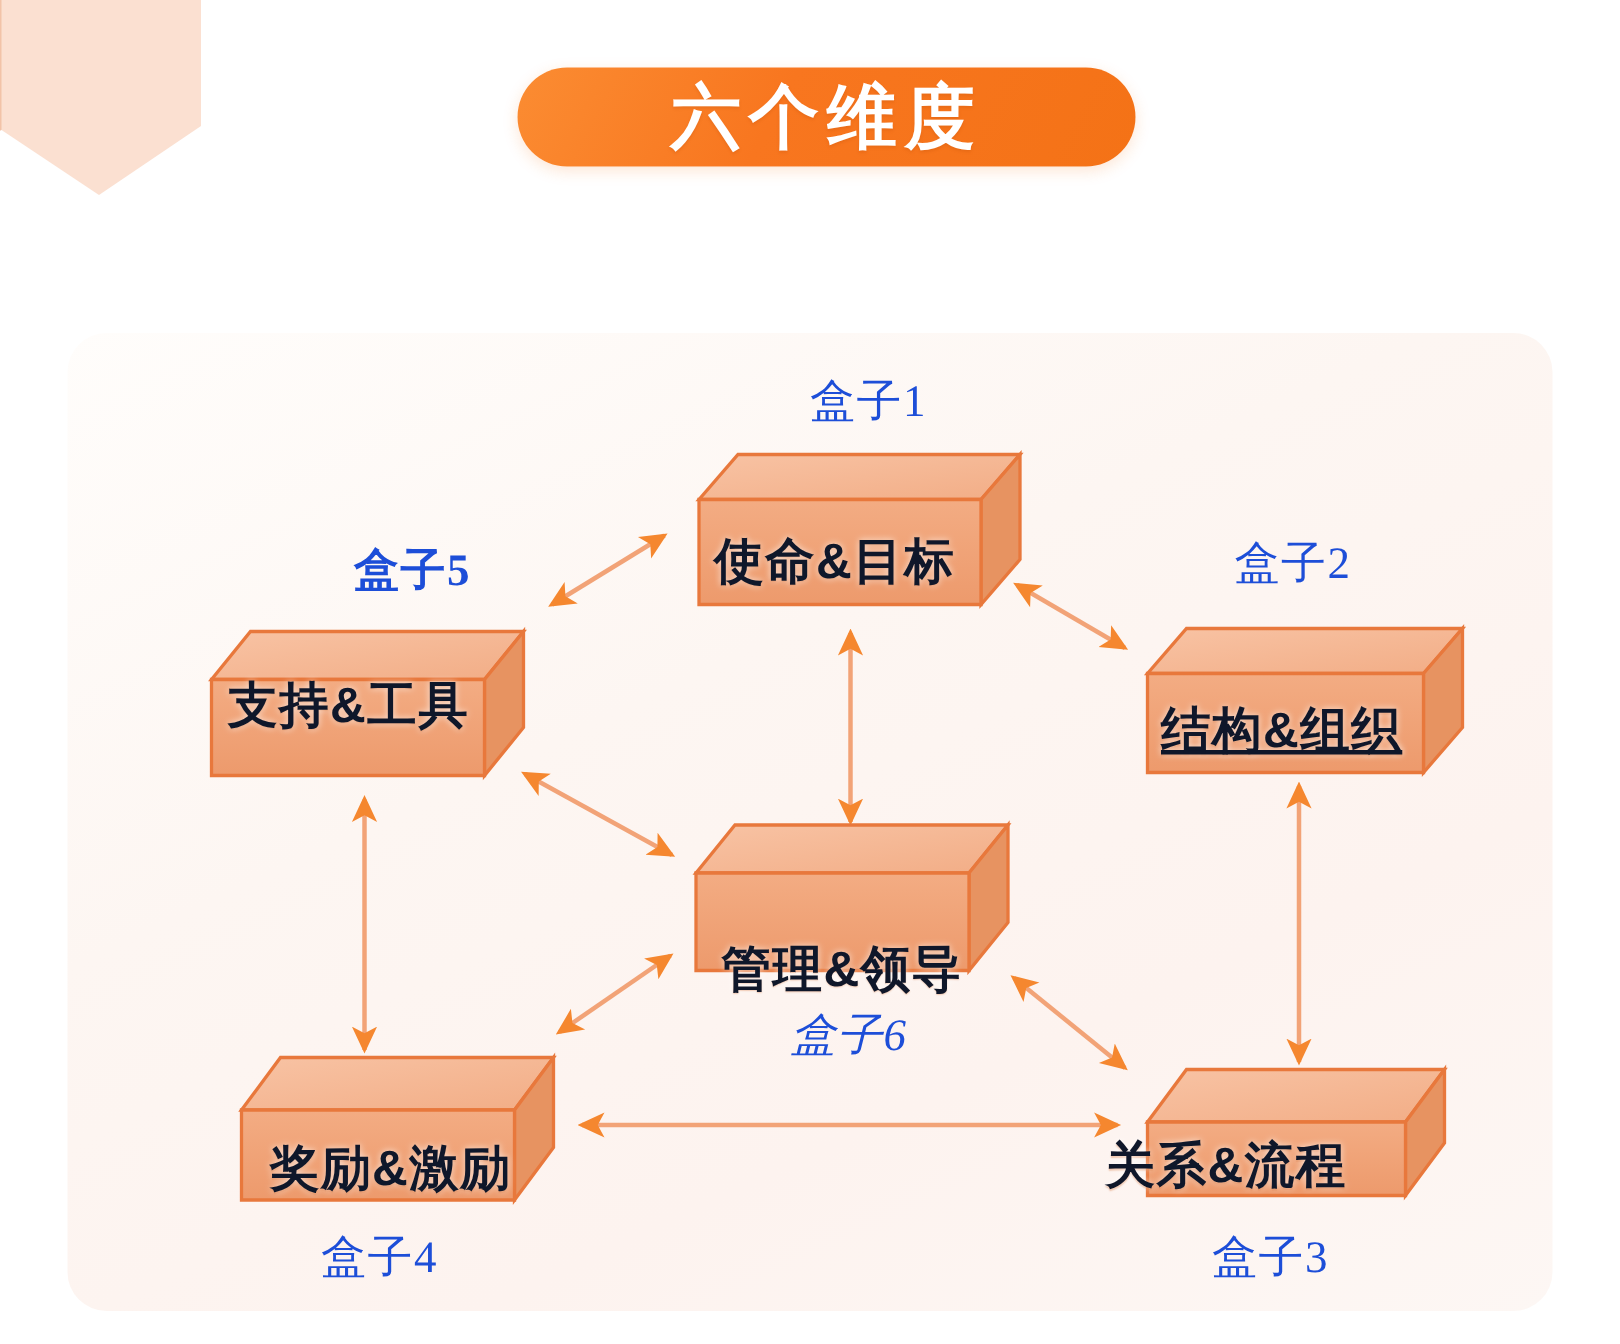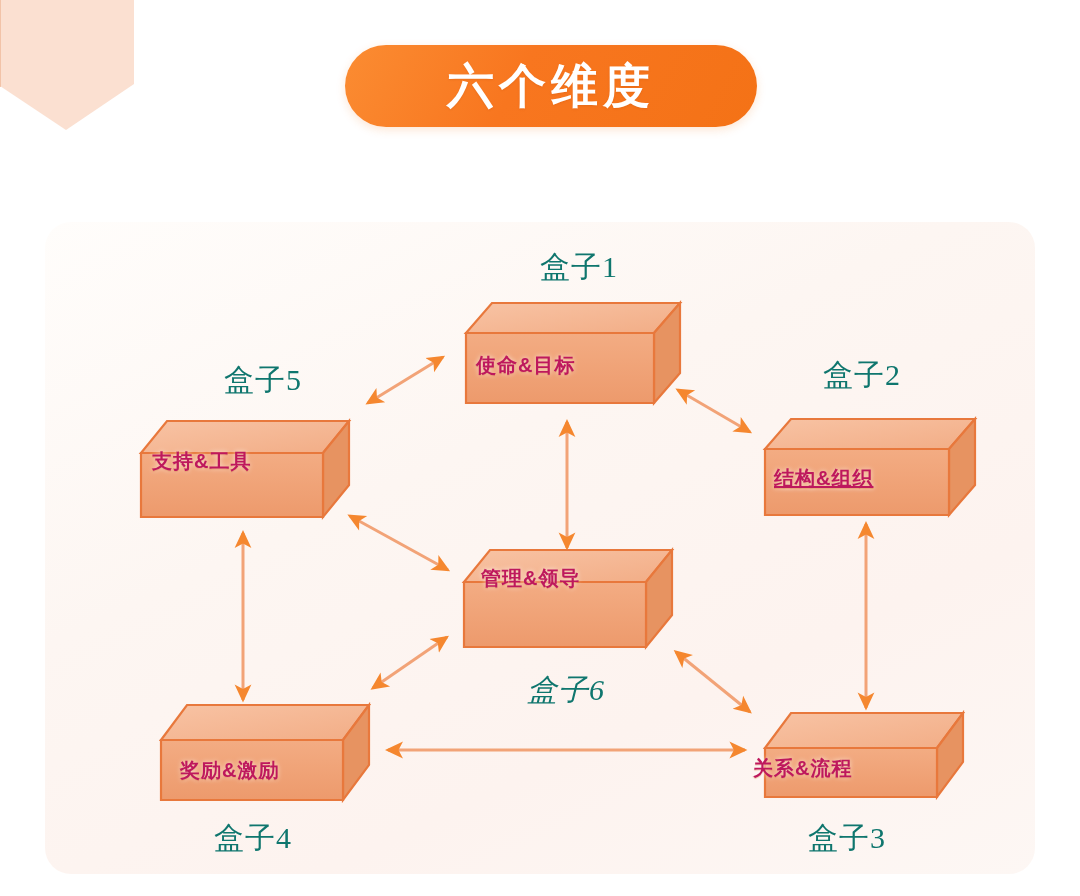--- a/index.html
+++ b/index.html
@@ -9,21 +9,21 @@
     font-family:"Liberation Sans", sans-serif;
     position:relative;
     overflow:hidden;
   }
 
   
   #corner-deco { position:absolute; left:-62px; top:-66px; width:196px; height:196px; }
 
   
   #title-badge {
-    position:absolute; left:345px; top:45px; width:412px; height:82px;
+    position:absolute; left:345px; top:45px; width:412px; height:66px;
     border-radius:47px;
     background:linear-gradient(118deg,#fb8c32 0%,#f8761f 42%,#f47216 100%);
     box-shadow:0 3px 10px rgba(244,114,22,.18);
     display:flex; align-items:center; justify-content:center;
   }
   #title-badge .title-text {
     color:#ffffff; font-size:47px; font-weight:bold; letter-spacing:5px;
     font-family:"Liberation Sans","DejaVu Sans",sans-serif;
     text-shadow:0 1px 2px rgba(190,80,10,.25);
   }
@@ -33,27 +33,27 @@
     position:absolute; left:45px; top:222px; width:990px; height:652px;
     border-radius:26px;
     background:linear-gradient(155deg,#fffdfb 0%,#fdf6f2 38%,#fdf3ef 70%,#fdf7f4 100%);
   }
 
   
   #diagram-svg { position:absolute; left:0; top:0; width:1080px; height:896px; }
 
   
   .box-caption {
-    position:absolute; color:#0f766e; font-size:30px; white-space:nowrap;
+    position:absolute; color:#1d4ed8; font-size:30px; white-space:nowrap;
     font-family:"Liberation Serif","DejaVu Serif",serif;
     letter-spacing:1px;
   }
   
   .box-text {
-    position:absolute; color:#be185d; font-size:20px; font-weight:bold;
+    position:absolute; color:#0f172a; font-size:33px; font-weight:bold;
     white-space:nowrap; letter-spacing:1px;
     font-family:"Liberation Sans","DejaVu Sans",sans-serif;
     text-shadow:0 0 5px rgba(255,255,255,.75), 0 1px 1px rgba(215,110,50,.45);
   }
 </style>
 </head>
 <body>
 
 <svg id="corner-deco" viewBox="0 0 196 196">
   <polygon points="0,0 62,0 62,152 0,180" fill="#F7D3BE"></polygon>
@@ -129,23 +129,23 @@
 
   <g>
     <polygon points="464,582 490,550 672,550 646,582" fill="url(#gradTop)" stroke="#E8783C" stroke-width="2.2"></polygon>
     <polygon points="646,582 672,550 672,615 646,647" fill="#E79361" stroke="#E8783C" stroke-width="2.2"></polygon>
     <polygon points="464,582 646,582 646,647 464,647" fill="url(#gradFront)" stroke="#E8783C" stroke-width="2.2"></polygon>
   </g>
 </svg>
 
 <div class="box-text" style="left:476px; top:352px;">使命&amp;目标</div>
 <div class="box-text" style="left:774px; top:465px;text-decoration:underline;">结构&amp;组织</div>
-<div class="box-text" style="left:753px; top:755px;">关系&amp;流程</div>
+<div class="box-text" style="left:737px; top:755px;">关系&amp;流程</div>
 <div class="box-text" style="left:180px; top:757px;">奖励&amp;激励</div>
 <div class="box-text" style="left:152px; top:448px;">支持&amp;工具</div>
-<div class="box-text" style="left:481px; top:565px;">管理&amp;领导</div>
+<div class="box-text" style="left:481px; top:624px;">管理&amp;领导</div>
 
 <div class="box-caption" style="left:540px; top:247px;">盒子1</div>
 <div class="box-caption" style="left:823px; top:355px;">盒子2</div>
 <div class="box-caption" style="left:808px; top:818px;font-family:Liberation Serif, serif;">盒子3</div>
 <div class="box-caption" style="left:214px; top:818px;">盒子4</div>
-<div class="box-caption" style="left:224px; top:360px;">盒子5</div>
+<div class="box-caption" style="left:236px; top:360px;font-weight:bold;">盒子5</div>
 <div class="box-caption" style="left:527px; top:670px;font-style:italic;">盒子6</div>
 
 </body></html>

